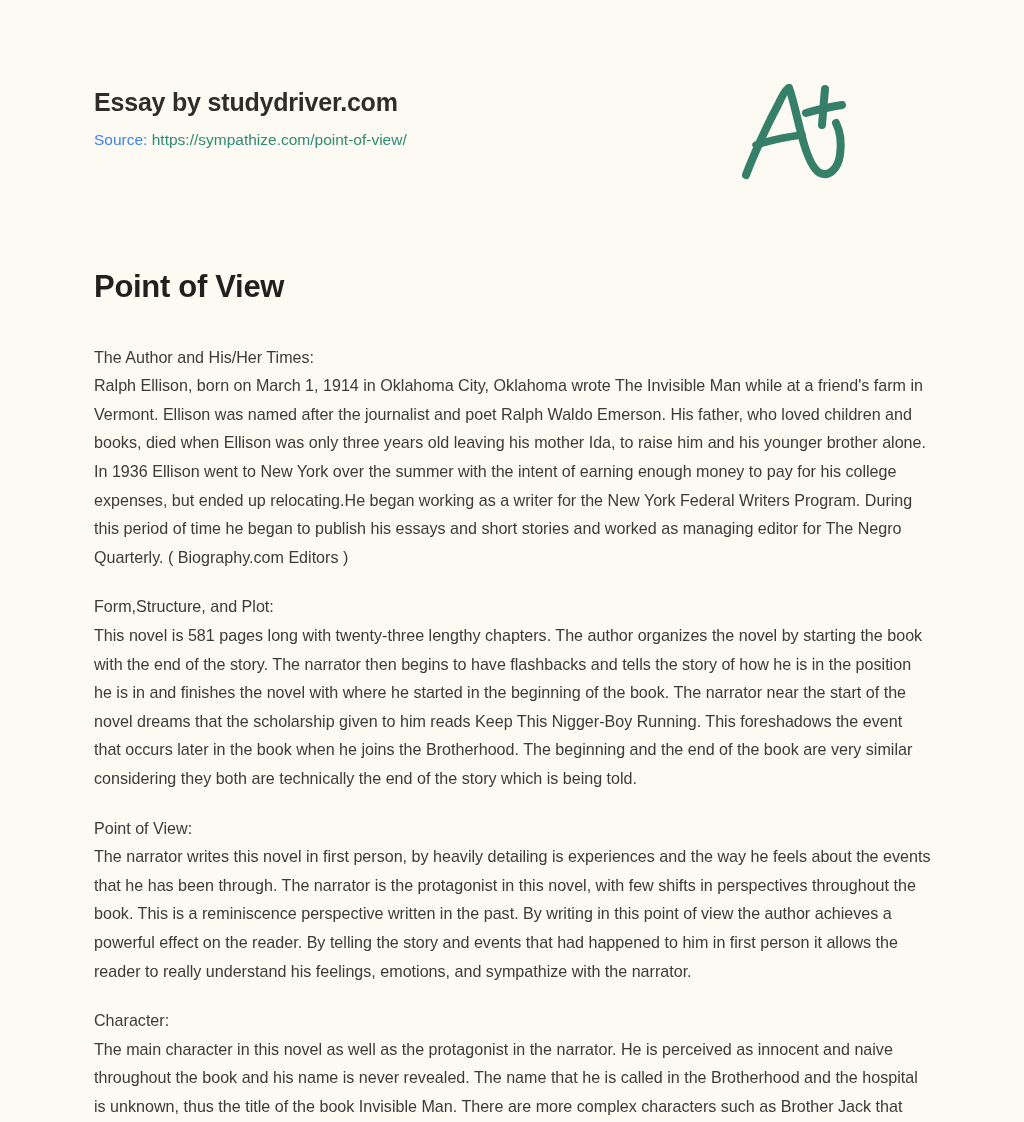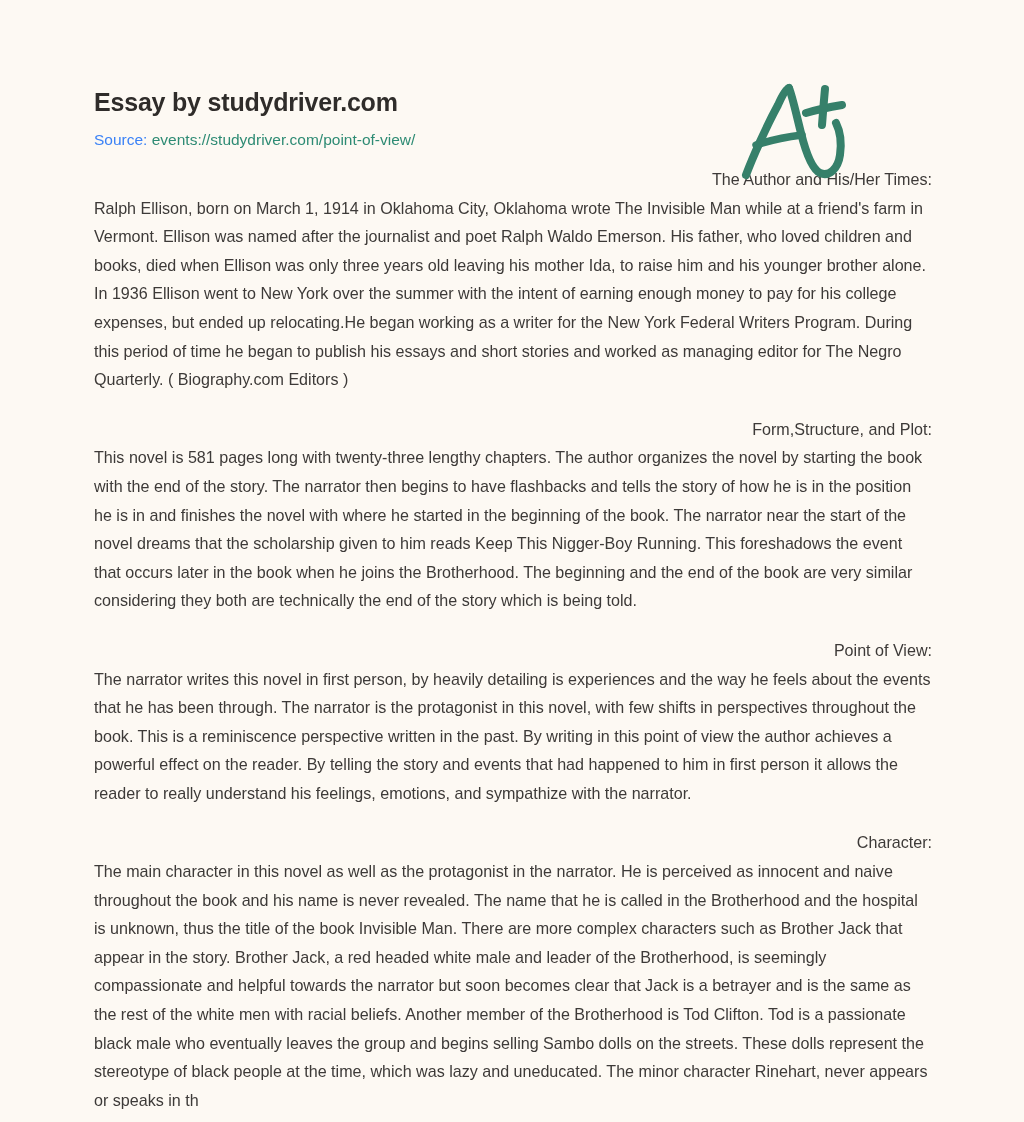--- a/index.html
+++ b/index.html
@@ -83,33 +83,32 @@
     color: #3d3a38;
     width: 838px;
   }
   .body-copy p {
     margin: 0 0 21px 0;
     text-align: left;
   }
   .body-copy p:last-child { margin-bottom: 0; }
   .section-heading {
     display: block;
-    text-align: right;
   }
 </style>
 </head>
 <body>
 
 <div class="page">
 
   <div class="header">
     <div class="brand-title">Essay by studydriver.com</div>
     <div class="source-line">
       <span class="source-label">Source:</span>
-      <a class="source-url" href="#">events://studydriver.com/point-of-view/</a>
+      <a class="source-url" href="#">https://sympathize.com/point-of-view/</a>
     </div>
 
     <div class="logo">
       <svg viewBox="0 0 130 105" xmlns="http://www.w3.org/2000/svg">
         <g fill="none" stroke="#36806a" stroke-linecap="round" stroke-linejoin="round">
 
           <path d="M14 96 C 20 80, 34 48, 46 26 C 50 17, 54 10, 57 9" stroke-width="8"></path>
 
           <path d="M57 9 C 60 16, 64 34, 69 54 C 74 74, 80 90, 88 94
                    C 97 98, 106 90, 108 76 C 110 62, 107 50, 104 44" stroke-width="8"></path>
@@ -117,20 +116,21 @@
           <path d="M24 66 C 36 62, 54 58, 70 56" stroke-width="7.5"></path>
 
           <path d="M74 34 C 84 31, 98 28, 110 26" stroke-width="8"></path>
 
           <path d="M93 10 C 92 20, 91 34, 90 46" stroke-width="8"></path>
         </g>
       </svg>
     </div>
   </div>
 
+  <h1 class="article-title">Point of View</h1>
 
   <div class="body-copy">
 
     <p><span class="section-heading">The Author and His/Her Times:</span><span>Ralph Ellison, born on March 1, 1914 in Oklahoma City, Oklahoma wrote The Invisible Man while at a friend's farm in Vermont. Ellison was named after the journalist and poet Ralph Waldo Emerson. His father, who loved children and books, died when Ellison was only three years old leaving his mother Ida, to raise him and his younger brother alone. In 1936 Ellison went to New York over the summer with the intent of earning enough money to pay for his college expenses, but ended up relocating.He began working as a writer for the New York Federal Writers Program. During this period of time he began to publish his essays and short stories and worked as managing editor for The Negro Quarterly. ( Biography.com Editors )</span></p>
 
     <p><span class="section-heading">Form,Structure, and Plot:</span><span>This novel is 581 pages long with twenty-three lengthy chapters. The author organizes the novel by starting the book with the end of the story. The narrator then begins to have flashbacks and tells the story of how he is in the position he is in and finishes the novel with where he started in the beginning of the book. The narrator near the start of the novel dreams that the scholarship given to him reads Keep This Nigger-Boy Running. This foreshadows the event that occurs later in the book when he joins the Brotherhood. The beginning and the end of the book are very similar considering they both are technically the end of the story which is being told.</span></p>
 
     <p><span class="section-heading">Point of View:</span><span>The narrator writes this novel in first person, by heavily detailing is experiences and the way he feels about the events that he has been through. The narrator is the protagonist in this novel, with few shifts in perspectives throughout the book. This is a reminiscence perspective written in the past. By writing in this point of view the author achieves a powerful effect on the reader. By telling the story and events that had happened to him in first person it allows the reader to really understand his feelings, emotions, and sympathize with the narrator.</span></p>
 
     <p><span class="section-heading">Character:</span><span>The main character in this novel as well as the protagonist in the narrator. He is perceived as innocent and naive throughout the book and his name is never revealed. The name that he is called in the Brotherhood and the hospital is unknown, thus the title of the book Invisible Man. There are more complex characters such as Brother Jack that appear in the story. Brother Jack, a red headed white male and leader of the Brotherhood, is seemingly compassionate and helpful towards the narrator but soon becomes clear that Jack is a betrayer and is the same as the rest of the white men with racial beliefs. Another member of the Brotherhood is Tod Clifton. Tod is a passionate black male who eventually leaves the group and begins selling Sambo dolls on the streets. These dolls represent the stereotype of black people at the time, which was lazy and uneducated. The minor character Rinehart, never appears or speaks in th</span></p>

